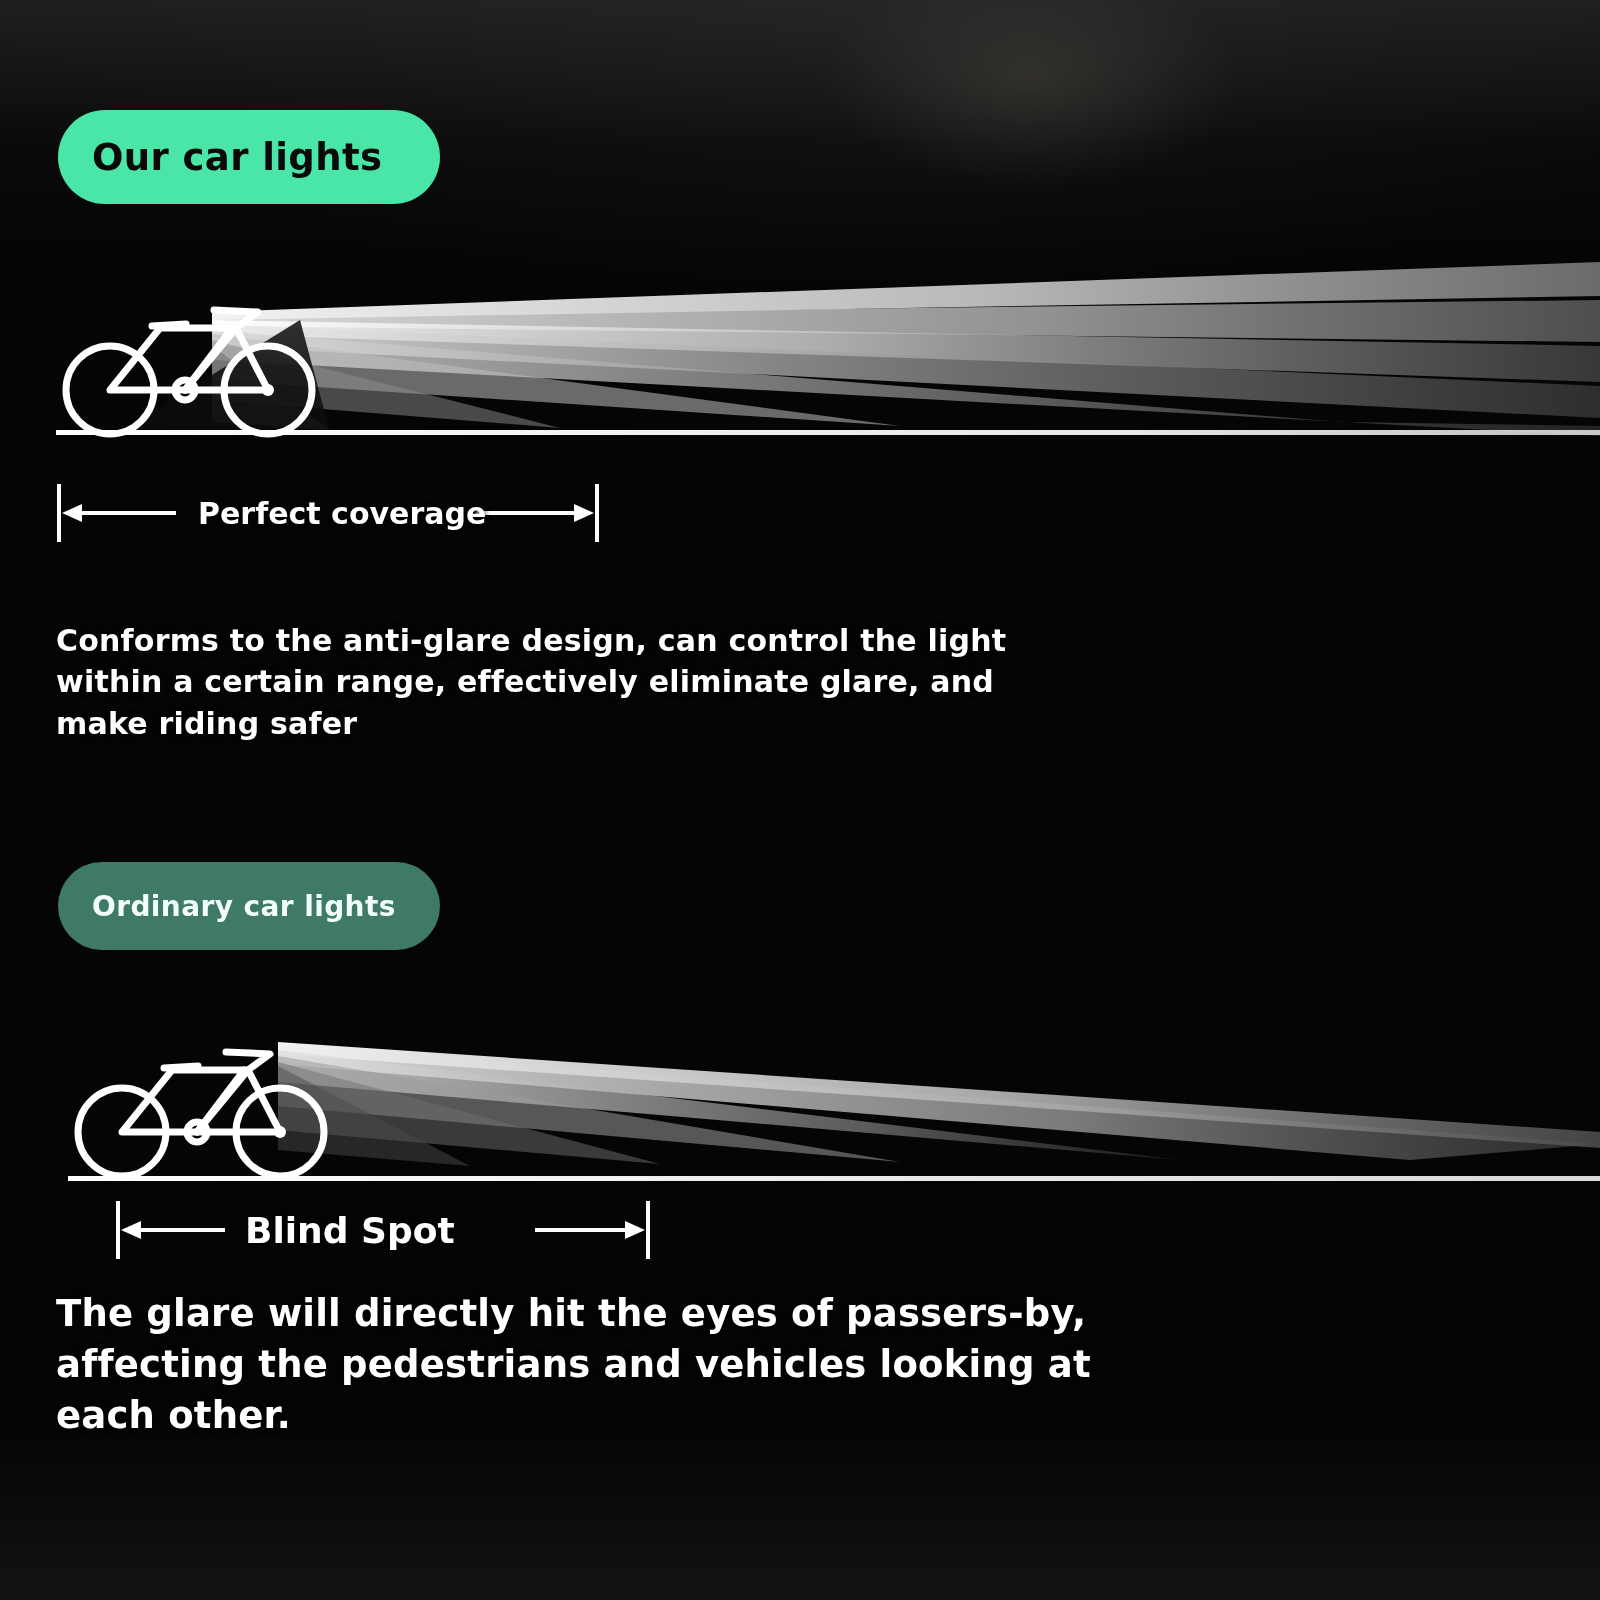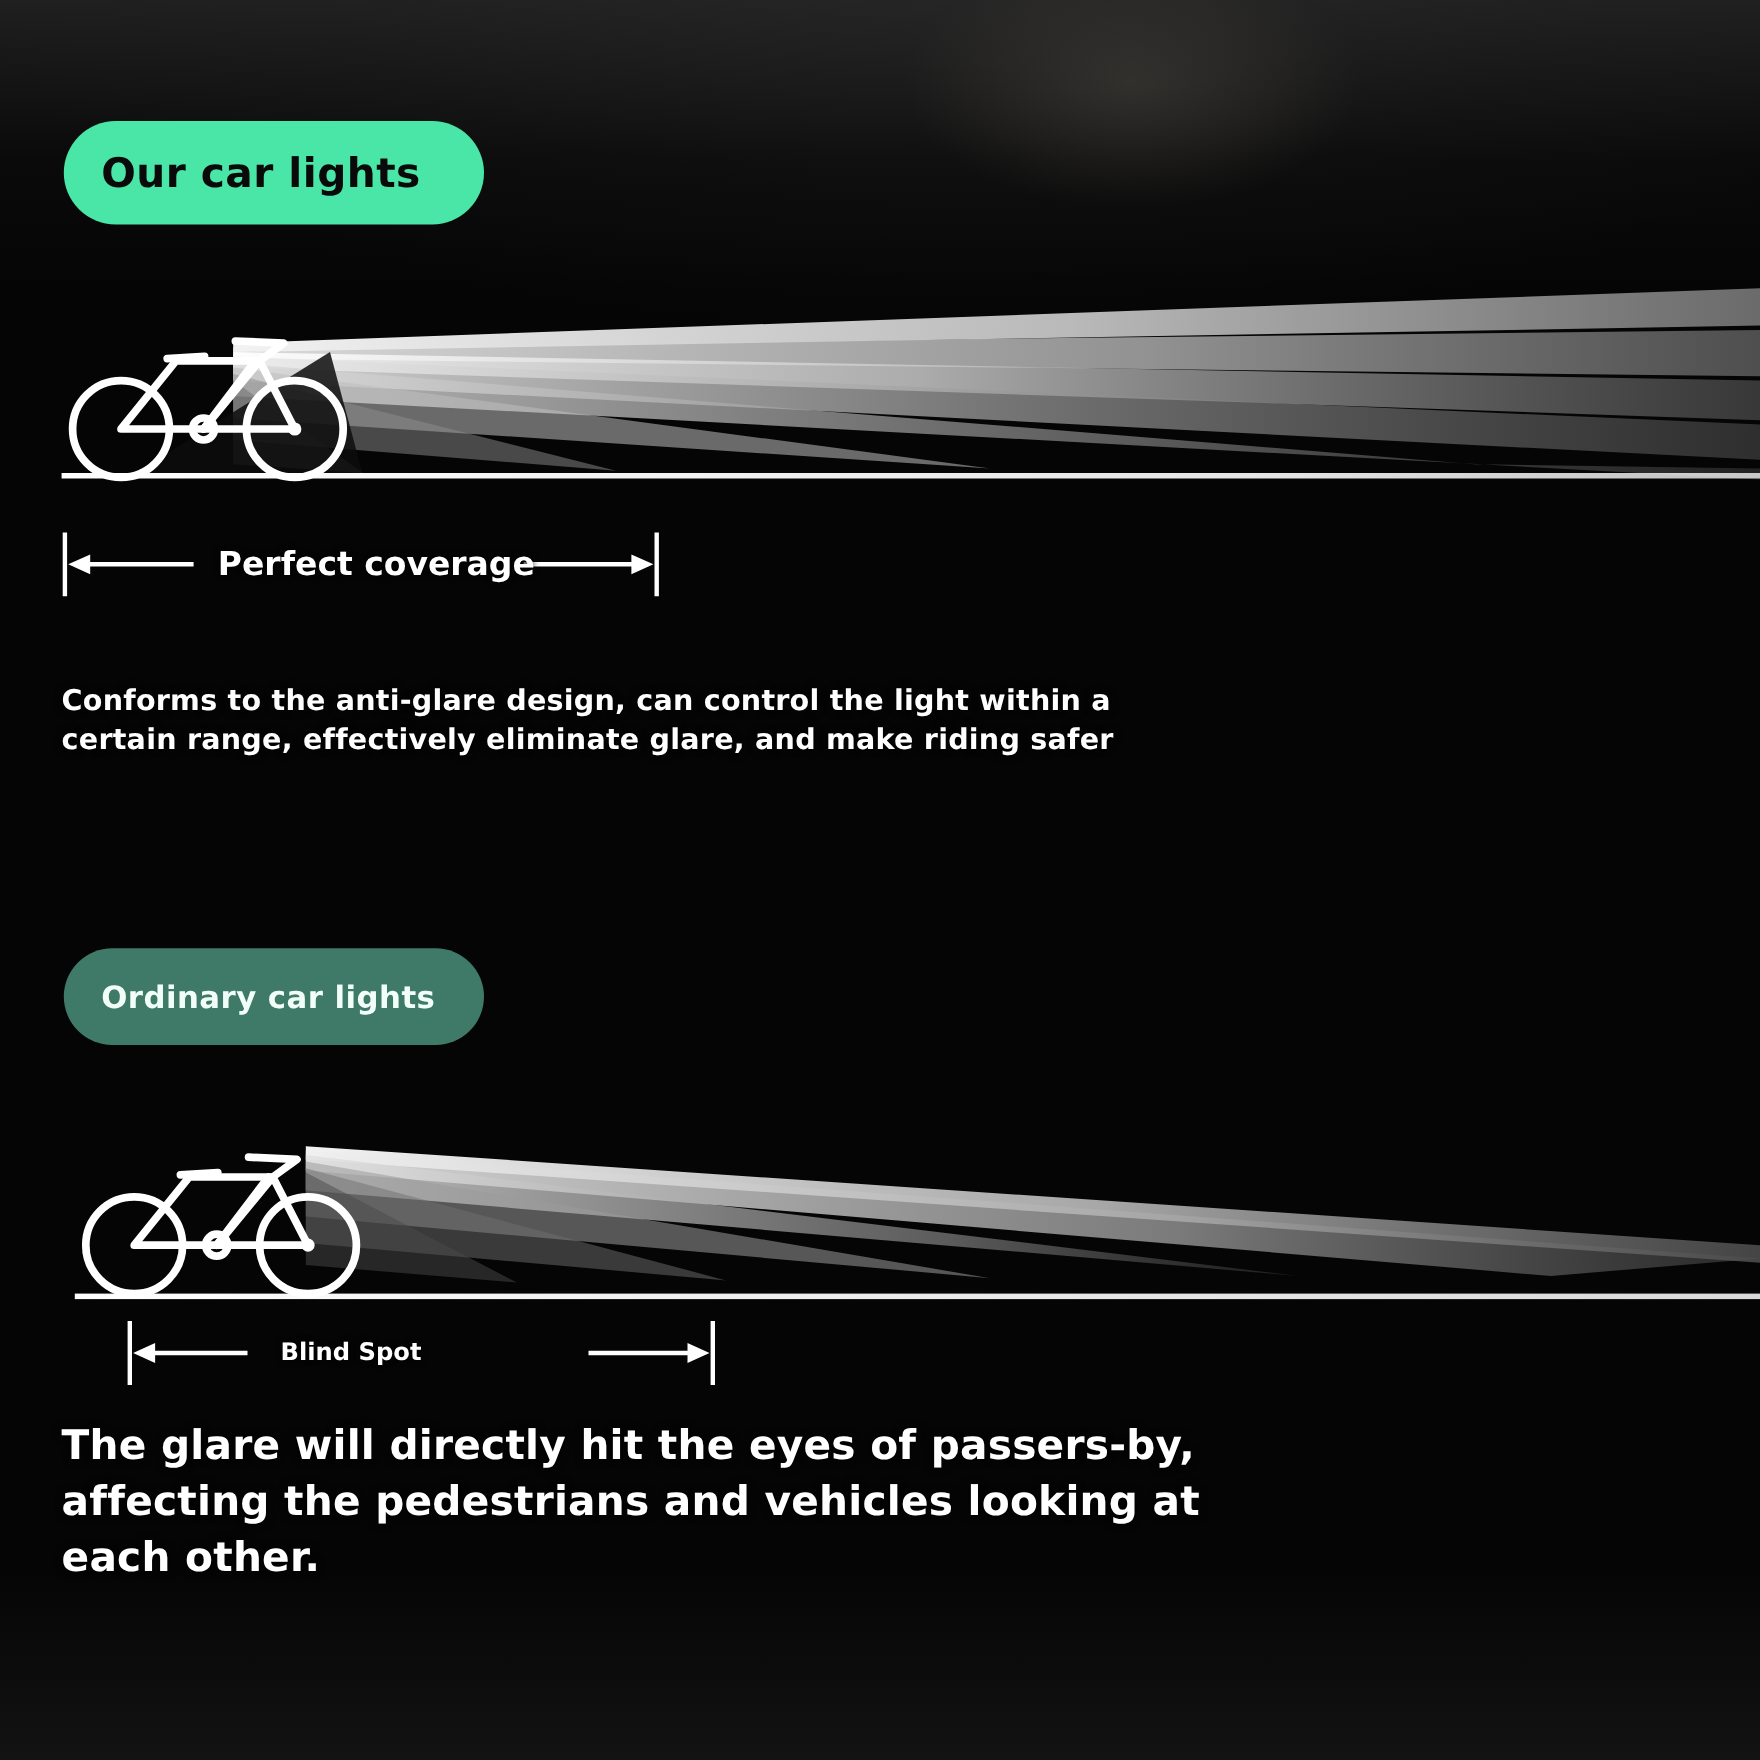--- a/index.html
+++ b/index.html
@@ -92,34 +92,34 @@
   .measure .label {
     position: absolute;
     top: 50%;
     transform: translateY(-50%);
     color: #ffffff;
     font-weight: bold;
     white-space: nowrap;
     text-shadow: 0 0 6px rgba(0,0,0,0.9);
   }
   .measure-our .label { left: 142px; font-size: 30px; }
-  .measure-ord .label { left: 140px; font-size: 22px; }
+  .measure-ord .label { left: 130px; font-size: 36px; }
 
   
   .copy {
     position: absolute;
     color: #ffffff;
     font-weight: bold;
     line-height: 1.38;
     text-shadow: 0 0 8px rgba(0,0,0,0.85);
   }
   .copy-our {
     left: 56px; top: 620px;
     width: 1020px;
-    font-size: 26px;
+    font-size: 30px;
     letter-spacing: 0.2px;
   }
   .copy-ord {
     left: 56px; top: 1288px;
     width: 1140px;
     font-size: 37px;
     letter-spacing: 0.2px;
   }
 </style>
 </head>

